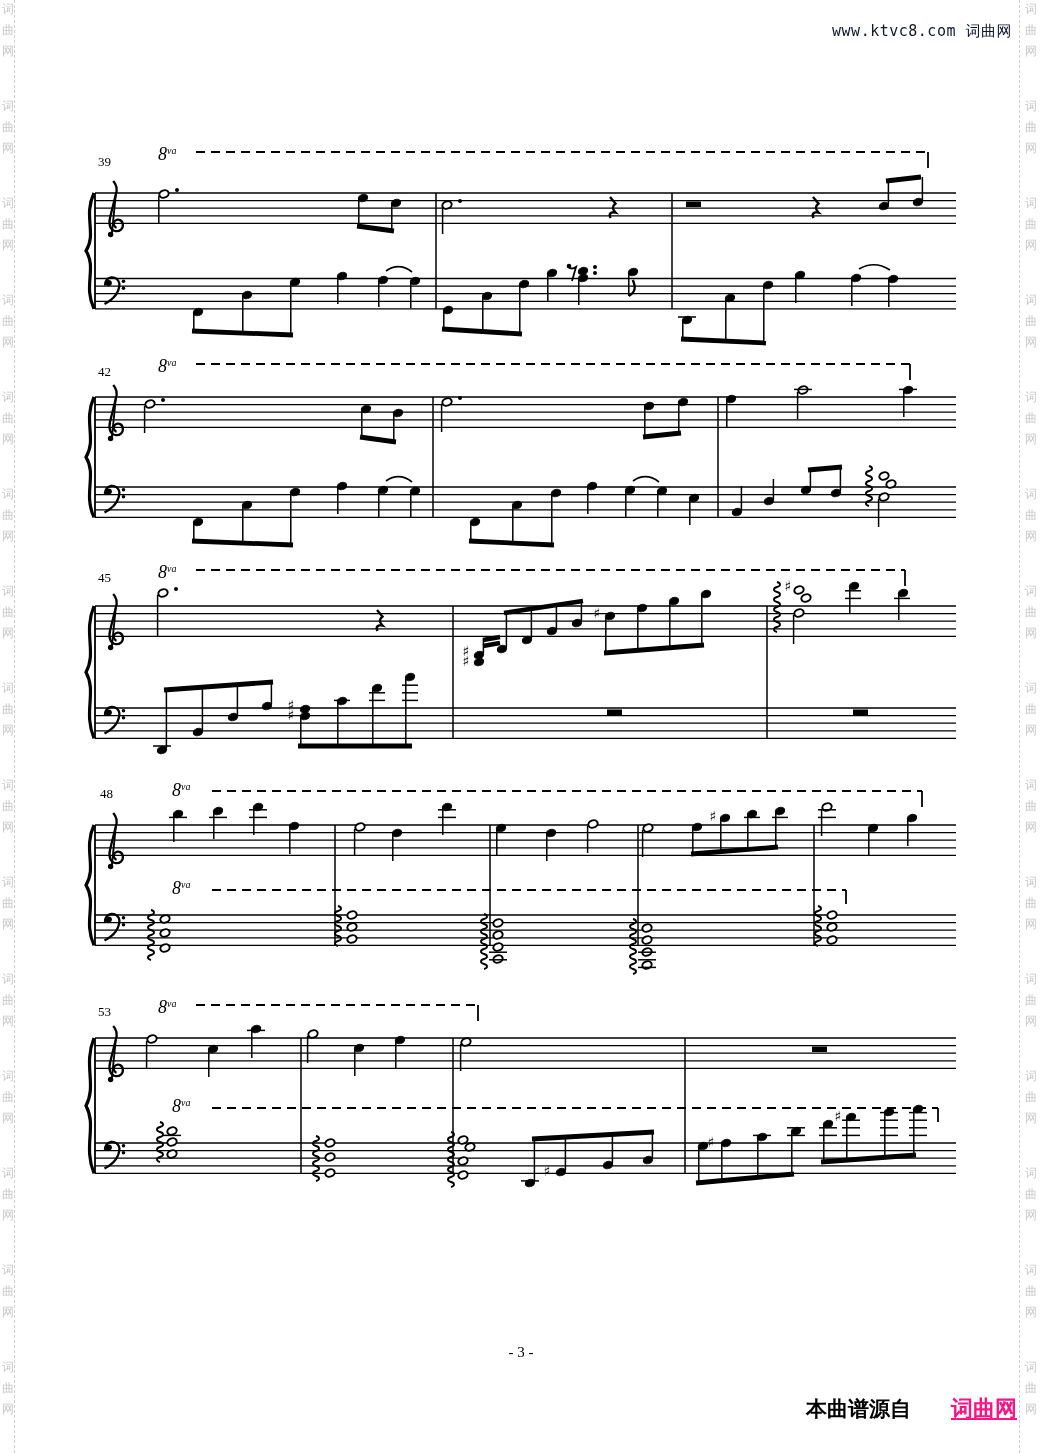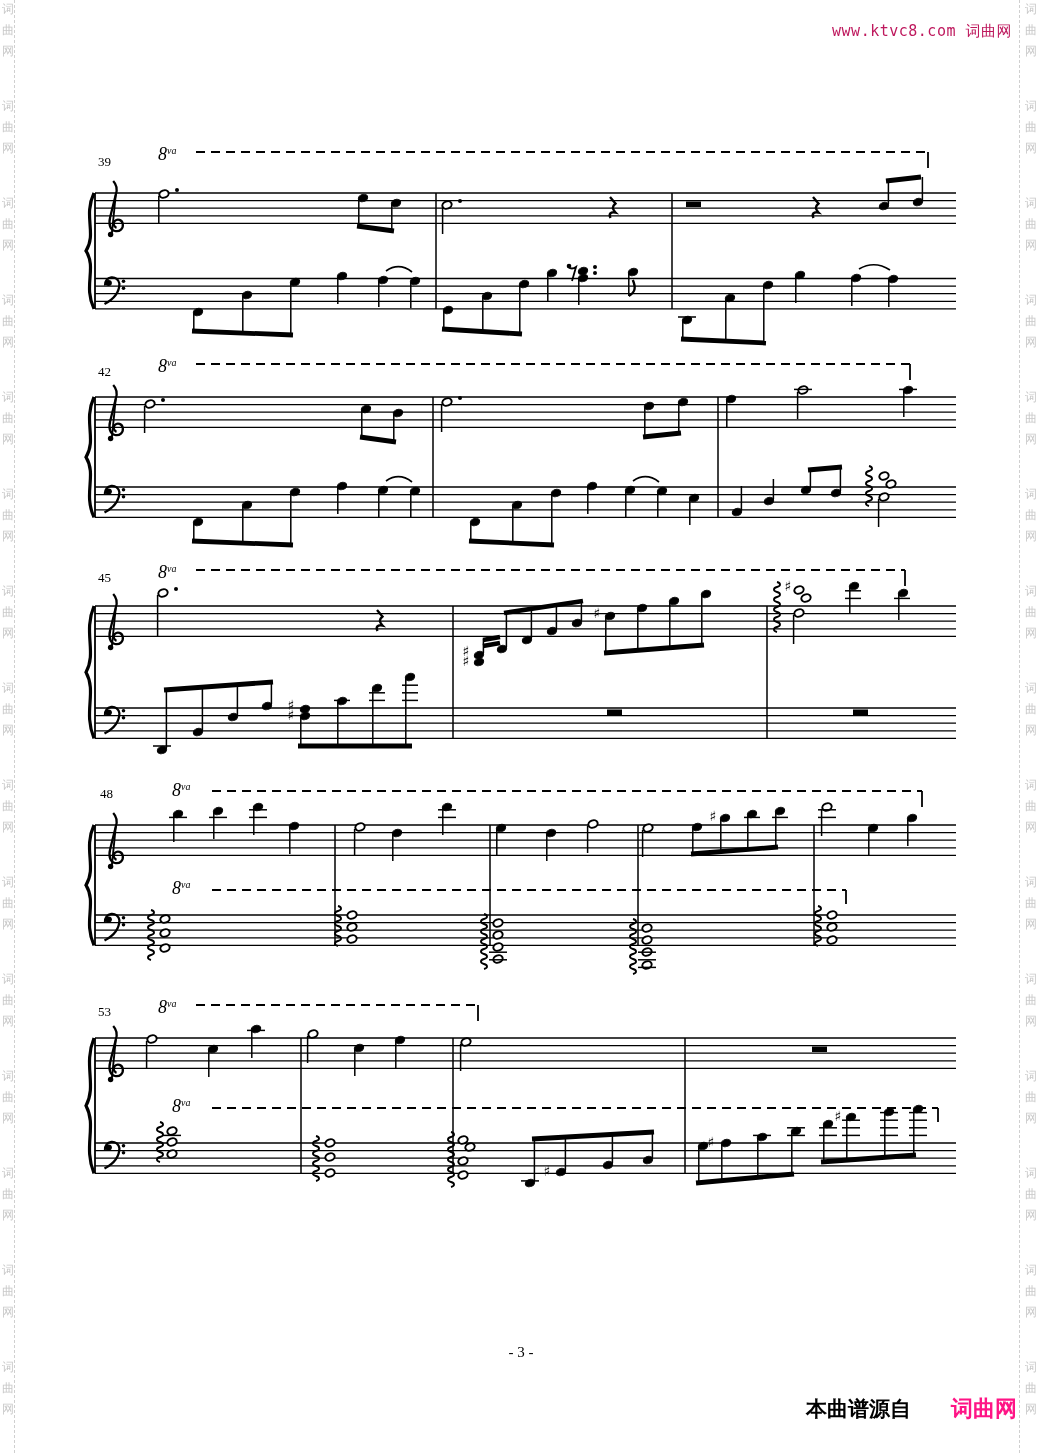--- a/index.html
+++ b/index.html
@@ -8,21 +8,21 @@
   .wm-col{position:absolute;top:0;width:14px;height:100%;}
   .wm-char{position:absolute;font-family:"Liberation Sans",sans-serif;font-size:12px;line-height:12px;}
   .dash-rule{position:absolute;top:0;height:100%;width:0;border-left:1px dashed #cfcfcf;}
   .site-header{position:absolute;top:22px;right:30px;font-family:"DejaVu Sans Mono",monospace;
         font-size:15px;color:#8a8a8a;letter-spacing:.5px;white-space:pre;}
   .page-num{position:absolute;top:1344px;left:0;width:1042px;text-align:center;
         font-family:"Liberation Serif",serif;font-size:15px;color:#000;}
   .footer-src{position:absolute;top:1395px;left:806px;font-family:"Liberation Sans",sans-serif;
         font-weight:bold;font-size:21px;color:#000;}
   .footer-brand{position:absolute;top:1394px;left:951px;font-family:"Liberation Sans",sans-serif;
-        font-weight:bold;font-size:22px;}
+        font-weight:bold;font-size:22px;text-decoration:underline;}
   svg text{user-select:none;}
 </style>
 </head>
 <body>
 
 <div class="page">
   <div class="dash-rule" style="left: 14px; border-left-color: rgb(207, 207, 207);"></div>
   <div class="dash-rule" style="left: 1019px; border-left-color: rgb(207, 207, 207);"></div>
   <div id="wm-left" class="wm-col" style="left:2px">
       <span class="wm-char" style="top: 3px; color: rgb(201, 201, 201);">词</span>
@@ -112,21 +112,21 @@
       <span class="wm-char" style="top: 1188px; color: rgb(201, 201, 201);">曲</span>
       <span class="wm-char" style="top: 1209px; color: rgb(201, 201, 201);">网</span>
       <span class="wm-char" style="top: 1264px; color: rgb(201, 201, 201);">词</span>
       <span class="wm-char" style="top: 1285px; color: rgb(201, 201, 201);">曲</span>
       <span class="wm-char" style="top: 1306px; color: rgb(201, 201, 201);">网</span>
       <span class="wm-char" style="top: 1361px; color: rgb(201, 201, 201);">词</span>
       <span class="wm-char" style="top: 1382px; color: rgb(201, 201, 201);">曲</span>
       <span class="wm-char" style="top: 1403px; color: rgb(201, 201, 201);">网</span>
     </div>
 
-  <div class="site-header" style="color: #be185d; margin-left: 28px;">www.ktvc8.com 词曲网</div>
+  <div class="site-header" style="color: #0f172a; margin-left: 28px;">www.ktvc8.com 词曲网</div>
 
   <svg id="score" width="1042" height="1453" viewBox="0 0 1042 1453" style="position:absolute;left:0;top:0">
       <g>
         <line x1="95" y1="193" x2="956" y2="193" stroke="#000000" stroke-width="1.3"></line>
         <line x1="95" y1="278.5" x2="956" y2="278.5" stroke="#000000" stroke-width="1.3"></line>
         <line x1="95" y1="200.6" x2="956" y2="200.6" stroke="#000000" stroke-width="1.3"></line>
         <line x1="95" y1="286.1" x2="956" y2="286.1" stroke="#000000" stroke-width="1.3"></line>
         <line x1="95" y1="208.2" x2="956" y2="208.2" stroke="#000000" stroke-width="1.3"></line>
         <line x1="95" y1="293.7" x2="956" y2="293.7" stroke="#000000" stroke-width="1.3"></line>
         <line x1="95" y1="215.8" x2="956" y2="215.8" stroke="#000000" stroke-width="1.3"></line>

